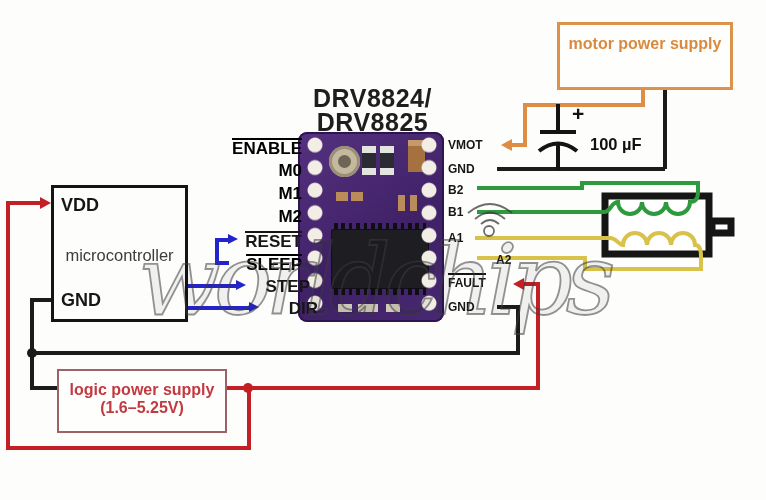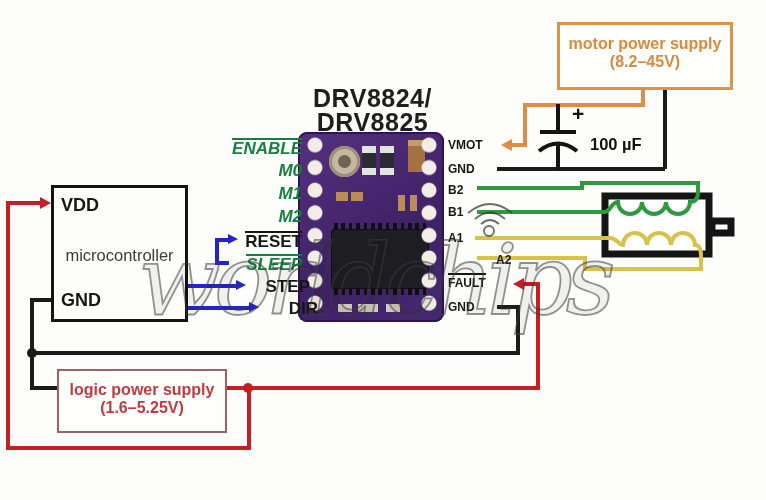--- a/index.html
+++ b/index.html
@@ -39,21 +39,21 @@
   .smd::before,.smd::after{content:"";position:absolute;left:0;right:0;height:7px;background:#e3e3df;}
   .smd::before{top:0;} .smd::after{bottom:0;}
   .tancap{position:absolute;background:#a5713f;box-shadow:inset 0 6px 0 #c59a6a;}
   .chip{position:absolute;left:34px;top:98px;width:96px;height:58px;background:#1d1d22;border-radius:2px;box-shadow:0 0 0 1px #101014;}
   .pins{position:absolute;left:36px;width:92px;height:7px;
      background-image:repeating-linear-gradient(90deg,#0e0e13 0 3.5px,rgba(0,0,0,0) 3.5px 7.4px);}
   .minirect{position:absolute;background:#b98c5a;}
   
   .lpin{position:absolute;width:124px;text-align:right;font-size:17px;font-weight:bold;line-height:20px;left:178px;}
   .rpin{position:absolute;left:448px;font-size:12px;font-weight:bold;line-height:20px;color:#161616;}
-  .muted{color:#15803d;font-style:italic;}
+  .muted{color:#000000;}
   .dark{color:#161616;}
   .ovl{display:inline-block;border-top:2.5px solid currentColor;padding-top:0px;line-height:17px;}
   
   .title{position:absolute;left:280px;top:86px;width:185px;text-align:center;font-size:25px;font-weight:bold;color:#1e1e1e;line-height:24px;letter-spacing:0.5px;}
   .capplus{position:absolute;left:572px;top:102px;font-size:21px;font-weight:bold;color:#111;}
   .capval{position:absolute;left:590px;top:135px;font-size:16.5px;font-weight:600;color:#111;}
   
   .watermark{position:absolute;left:138px;top:224px;font-family:"DejaVu Serif",serif;font-style:italic;
      font-size:97px;letter-spacing:-7px;color:rgba(0,0,0,0.05);
      -webkit-text-stroke:1.8px rgba(60,60,60,0.55);pointer-events:none;white-space:nowrap;}
@@ -125,21 +125,20 @@
   </svg>
 
   <div class="mcbox">
     <div class="mc-pin" style="top:7px;">VDD</div>
     <div class="mc-title">microcontroller</div>
     <div class="mc-pin" style="top:102px;">GND</div>
   </div>
 
   <div class="supplybox motorsupply">
     <div class="l1">motor power supply</div>
-    <div class="l2">(8.2–45V)</div>
   </div>
   <div class="supplybox logicsupply">
     <div class="l1">logic power supply</div>
     <div class="l2">(1.6–5.25V)</div>
   </div>
 
   <div class="capplus">+</div>
   <div class="capval">100 µF</div>
 
   <div class="board">

